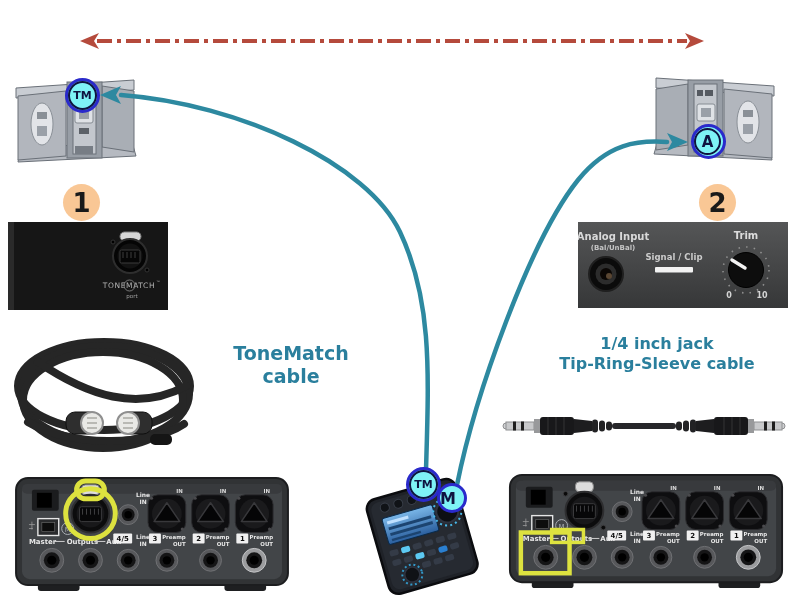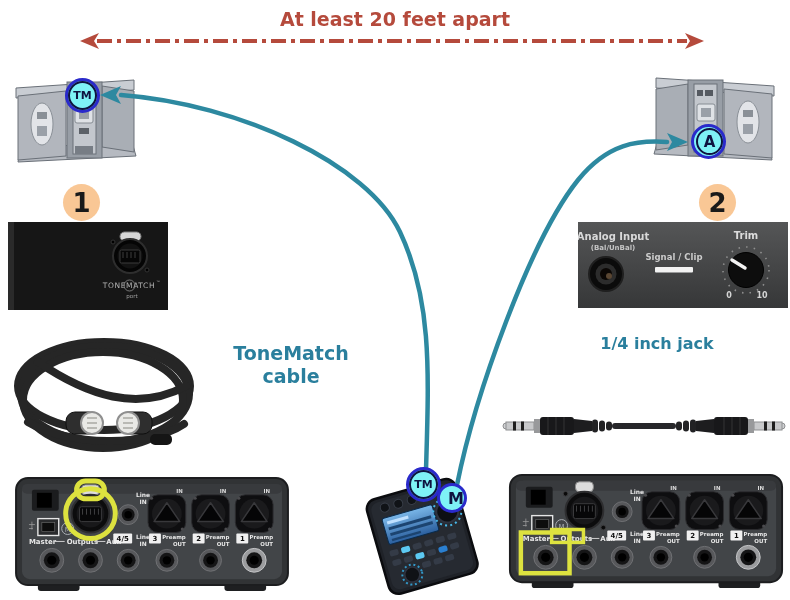--- a/index.html
+++ b/index.html
@@ -4,32 +4,31 @@
 <style>
   html,body{margin:0;padding:0;background:#ffffff;}
   #canvas{position:relative;width:790px;height:600px;background:#ffffff;overflow:hidden;
           font-family:"DejaVu Sans","Liberation Sans",sans-serif;}
   .abs{position:absolute;}
   .caption{font-weight:bold;color:#2a7f9d;text-align:center;line-height:1.22;}
   .hdr{font-weight:bold;color:#b54a3c;font-size:19px;text-align:center;}
   .step{width:37px;height:37px;border-radius:50%;background:#f9c795;display:flex;
         align-items:center;justify-content:center;font-size:26px;font-weight:bold;color:#1a1a1a;}
   .badge{border-radius:50%;background:#7ef2f6;border:3px solid #2a2acb;color:#0e1340;
-         display:flex;align-items:center;justify-content:flex-end;font-weight:bold;
+         display:flex;align-items:center;justify-content:flex-start;font-weight:bold;
          box-sizing:border-box;z-index:8;}
   .badge .ring{border:2px solid #0e1340;border-radius:50%;display:flex;align-items:center;
          justify-content:center;}
   svg text{font-family:"DejaVu Sans","Liberation Sans",sans-serif;}
 </style>
 </head>
 <body>
 
 <div id="canvas">
 
-  <div class="abs hdr" style="left:145px;top:8px;width:500px;">At least 20 feet apart</div>
 
   <svg width="0" height="0" style="position:absolute" aria-hidden="true">
     <defs>
       <linearGradient id="panelgrad" x1="0" y1="0" x2="0" y2="1">
         <stop offset="0" stop-color="#555657"></stop>
           <stop offset="1" stop-color="#363738"></stop>
       </linearGradient>
       <linearGradient id="lcdgrad" x1="0" y1="0" x2="0" y2="1">
         <stop offset="0" stop-color="#79b6e8"></stop>
           <stop offset="1" stop-color="#2b5f9e"></stop>
@@ -261,20 +260,21 @@
       <rect x="142" y="108" width="22" height="11" rx="5" fill="#151515"></rect>
     </g>
   </svg>
 
   <div class="abs caption" style="left:200px;top:342px;width:182px;font-size:19px;">
     <div>ToneMatch</div>
     <div>cable</div>
   </div>
   <div class="abs caption" style="left:532px;top:334px;width:250px;font-size:16px;">
     <div>1/4 inch jack</div>
+    <div>Tip-Ring-Sleeve cable</div>
   </div>
 
   <svg class="abs" style="left:498px;top:396px;" width="292" height="64" viewBox="0 0 292 64">
     <g>
       <circle cx="8" cy="30" r="3" fill="#cfd0d2" stroke="#8e8f91"></circle>
       <rect x="8" y="26" width="28" height="8" fill="#c8c9cb" stroke="#8e8f91"></rect>
       <rect x="15" y="25.5" width="3" height="9" fill="#1e1e1e"></rect>
       <rect x="23" y="25.5" width="3" height="9" fill="#1e1e1e"></rect>
       <rect x="36" y="23" width="6" height="14" fill="#98999b"></rect>
       <rect x="42" y="21" width="34" height="18" rx="3" fill="#18181a"></rect>

